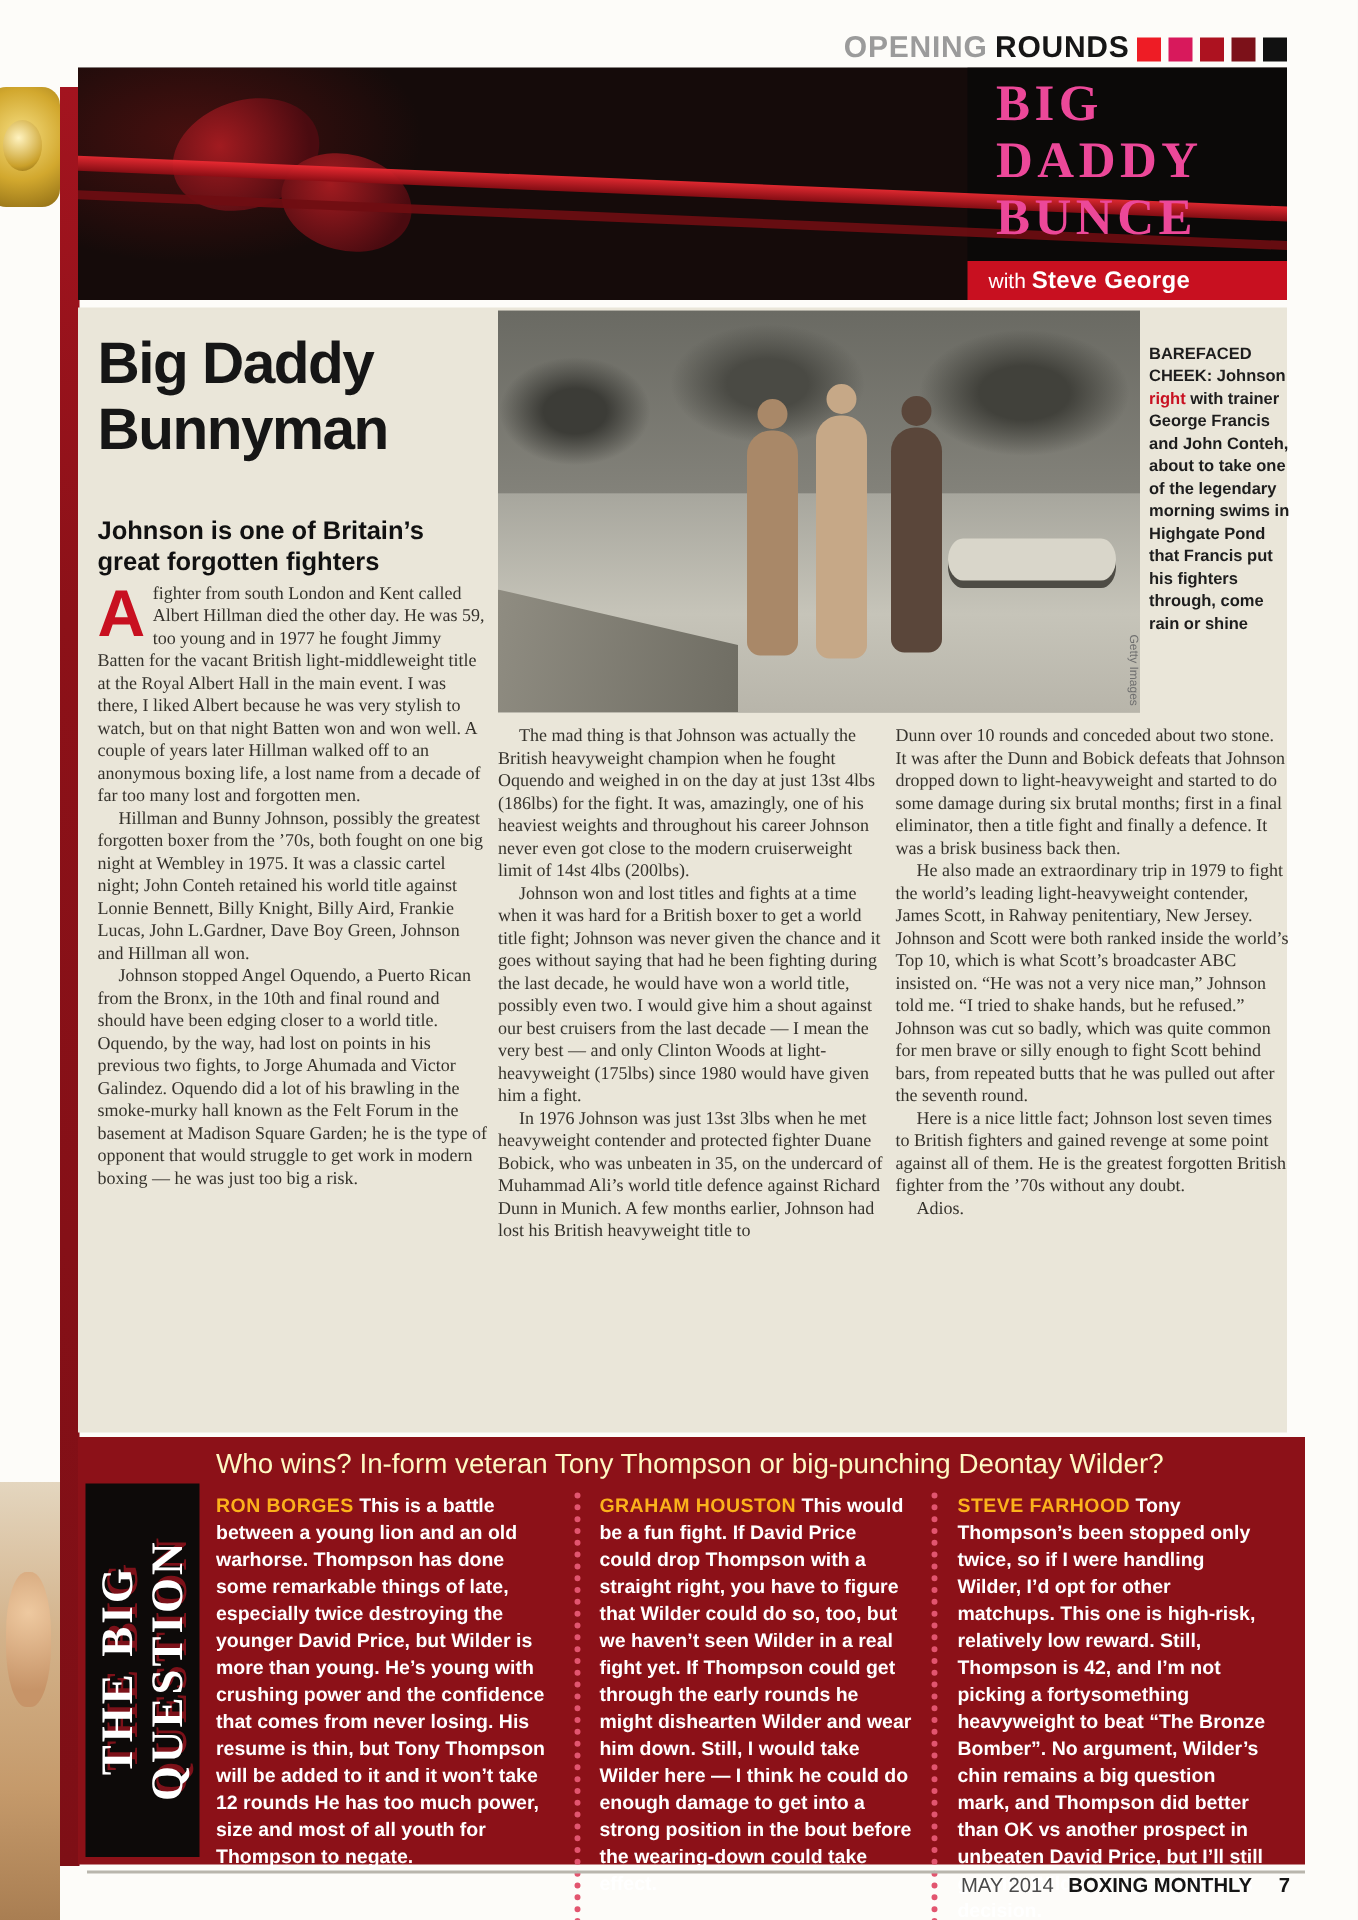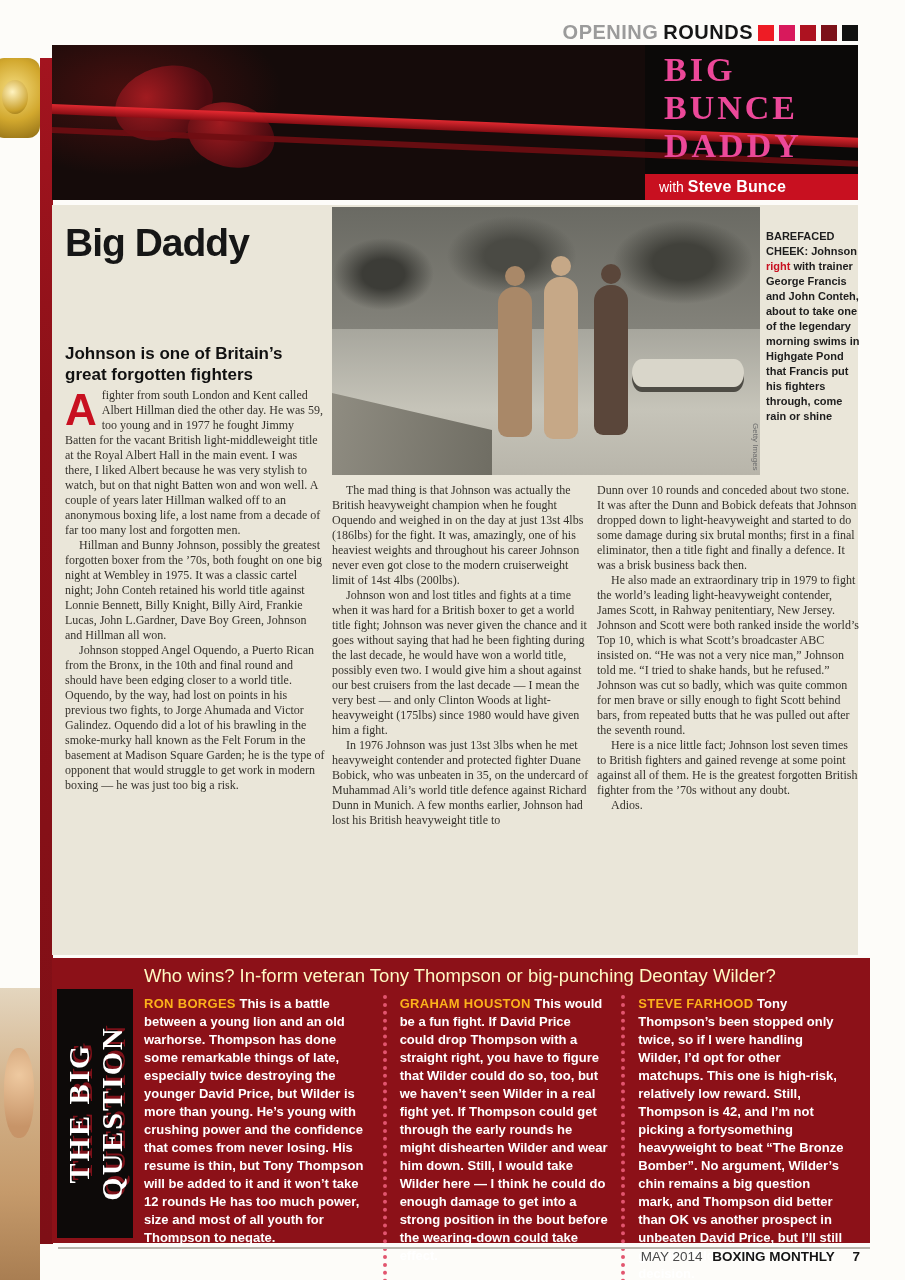--- a/index.html
+++ b/index.html
@@ -121,32 +121,33 @@
 
   <div class="banner">
     <div class="glow"></div>
     <div class="glove g1"></div>
     <div class="glove g2"></div>
     <div class="banner-title-box"></div>
     <div class="rope r1"></div>
     <div class="rope r2"></div>
     <div class="banner-title">
       <div>BIG</div>
+      <div>DADDY</div>
       <div>BUNCE</div>
-      <div>DADDY</div>
     </div>
     <div class="byline-bar">
       <span>with</span>
-      <b>Steve Bunce</b>
+      <b>Steve George</b>
     </div>
   </div>
 
   <div class="article">
     <div class="art-title">
       <div>Big Daddy</div>
+      <div>Bunnyman</div>
     </div>
     <div class="standfirst">
       <div>Johnson is one of Britain’s</div>
       <div>great forgotten fighters</div>
     </div>
 
     <div class="col col1">
       <p><span class="dropcap">A</span><span>fighter from south London and Kent called Albert Hillman died the other day. He was 59, too young and in 1977 he fought Jimmy Batten for the vacant British light-middleweight title at the Royal Albert Hall in the main event. I was there, I liked Albert because he was very stylish to watch, but on that night Batten won and won well. A couple of years later Hillman walked off to an anonymous boxing life, a lost name from a decade of far too many lost and forgotten men.</span></p>
       <p class="ind">Hillman and Bunny Johnson, possibly the greatest forgotten boxer from the ’70s, both fought on one big night at Wembley in 1975. It was a classic cartel night; John Conteh retained his world title against Lonnie Bennett, Billy Knight, Billy Aird, Frankie Lucas, John L.Gardner, Dave Boy Green, Johnson and Hillman all won.</p>
       <p class="ind">Johnson stopped Angel Oquendo, a Puerto Rican from the Bronx, in the 10th and final round and should have been edging closer to a world title. Oquendo, by the way, had lost on points in his previous two fights, to Jorge Ahumada and Victor Galindez. Oquendo did a lot of his brawling in the smoke-murky hall known as the Felt Forum in the basement at Madison Square Garden; he is the type of opponent that would struggle to get work in modern boxing — he was just too big a risk.</p>

